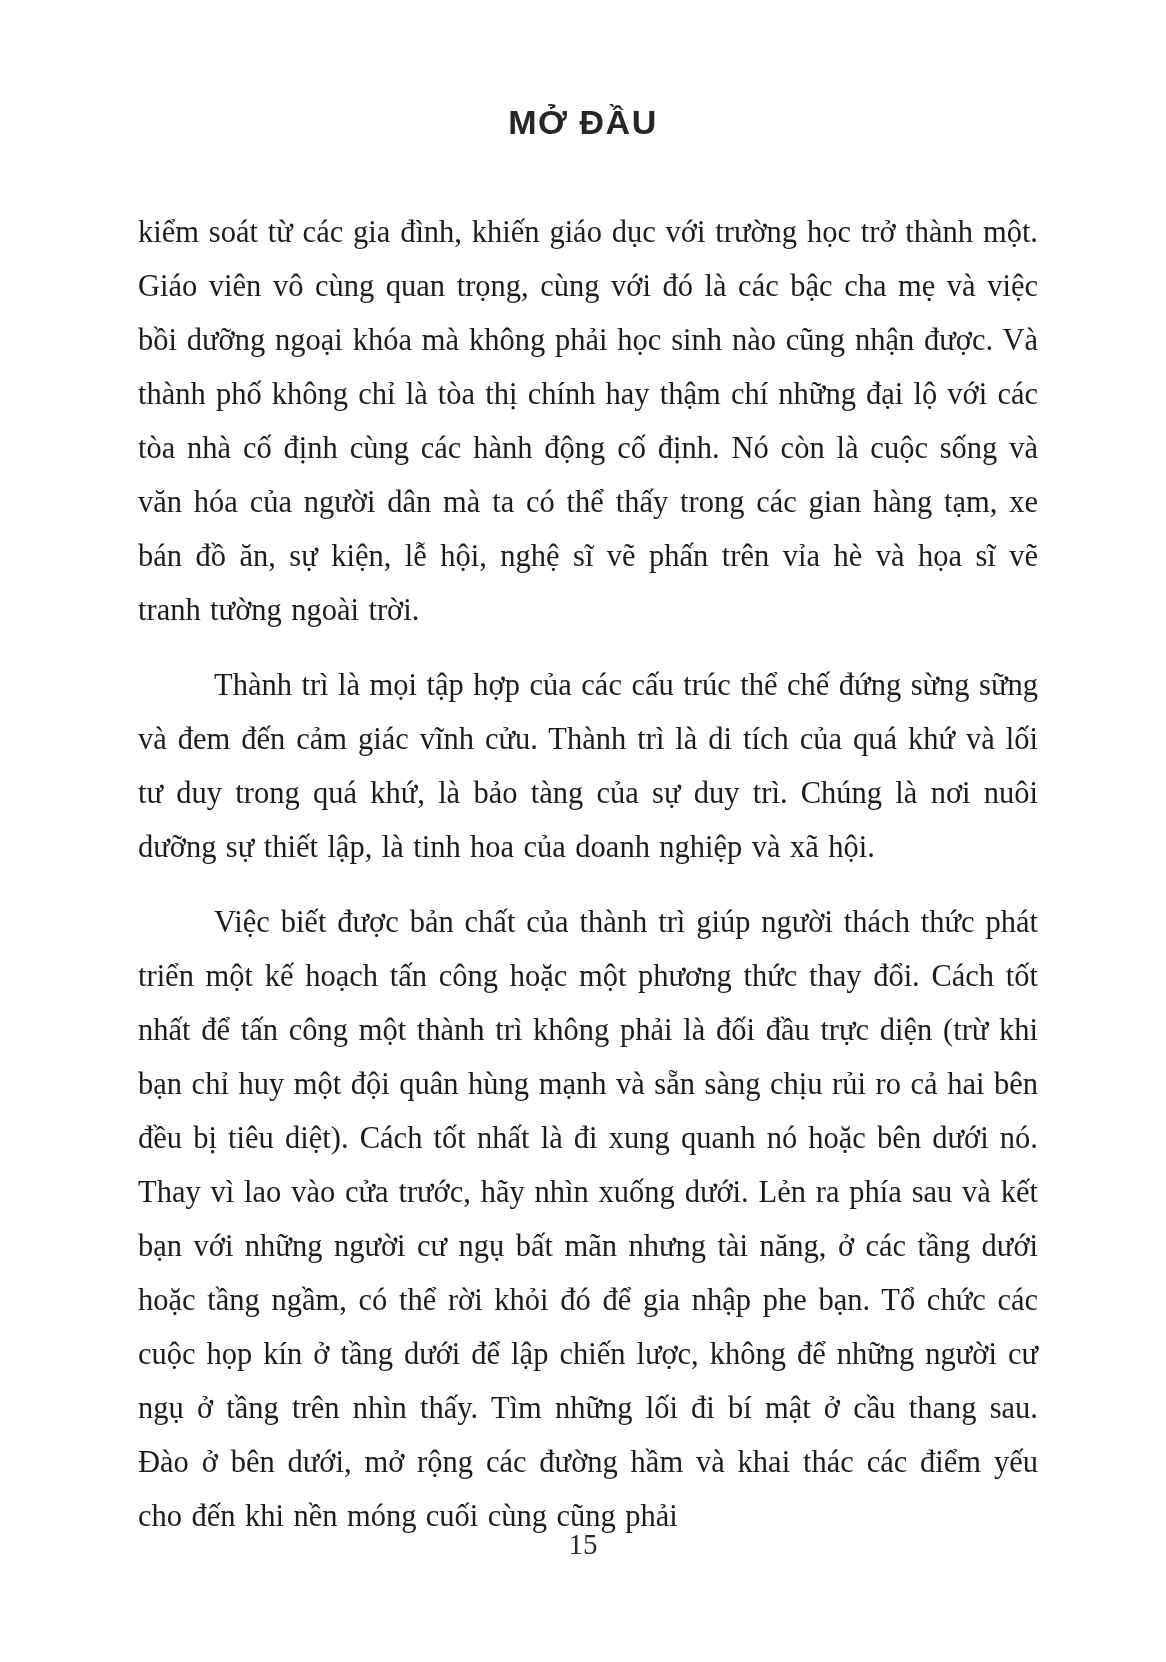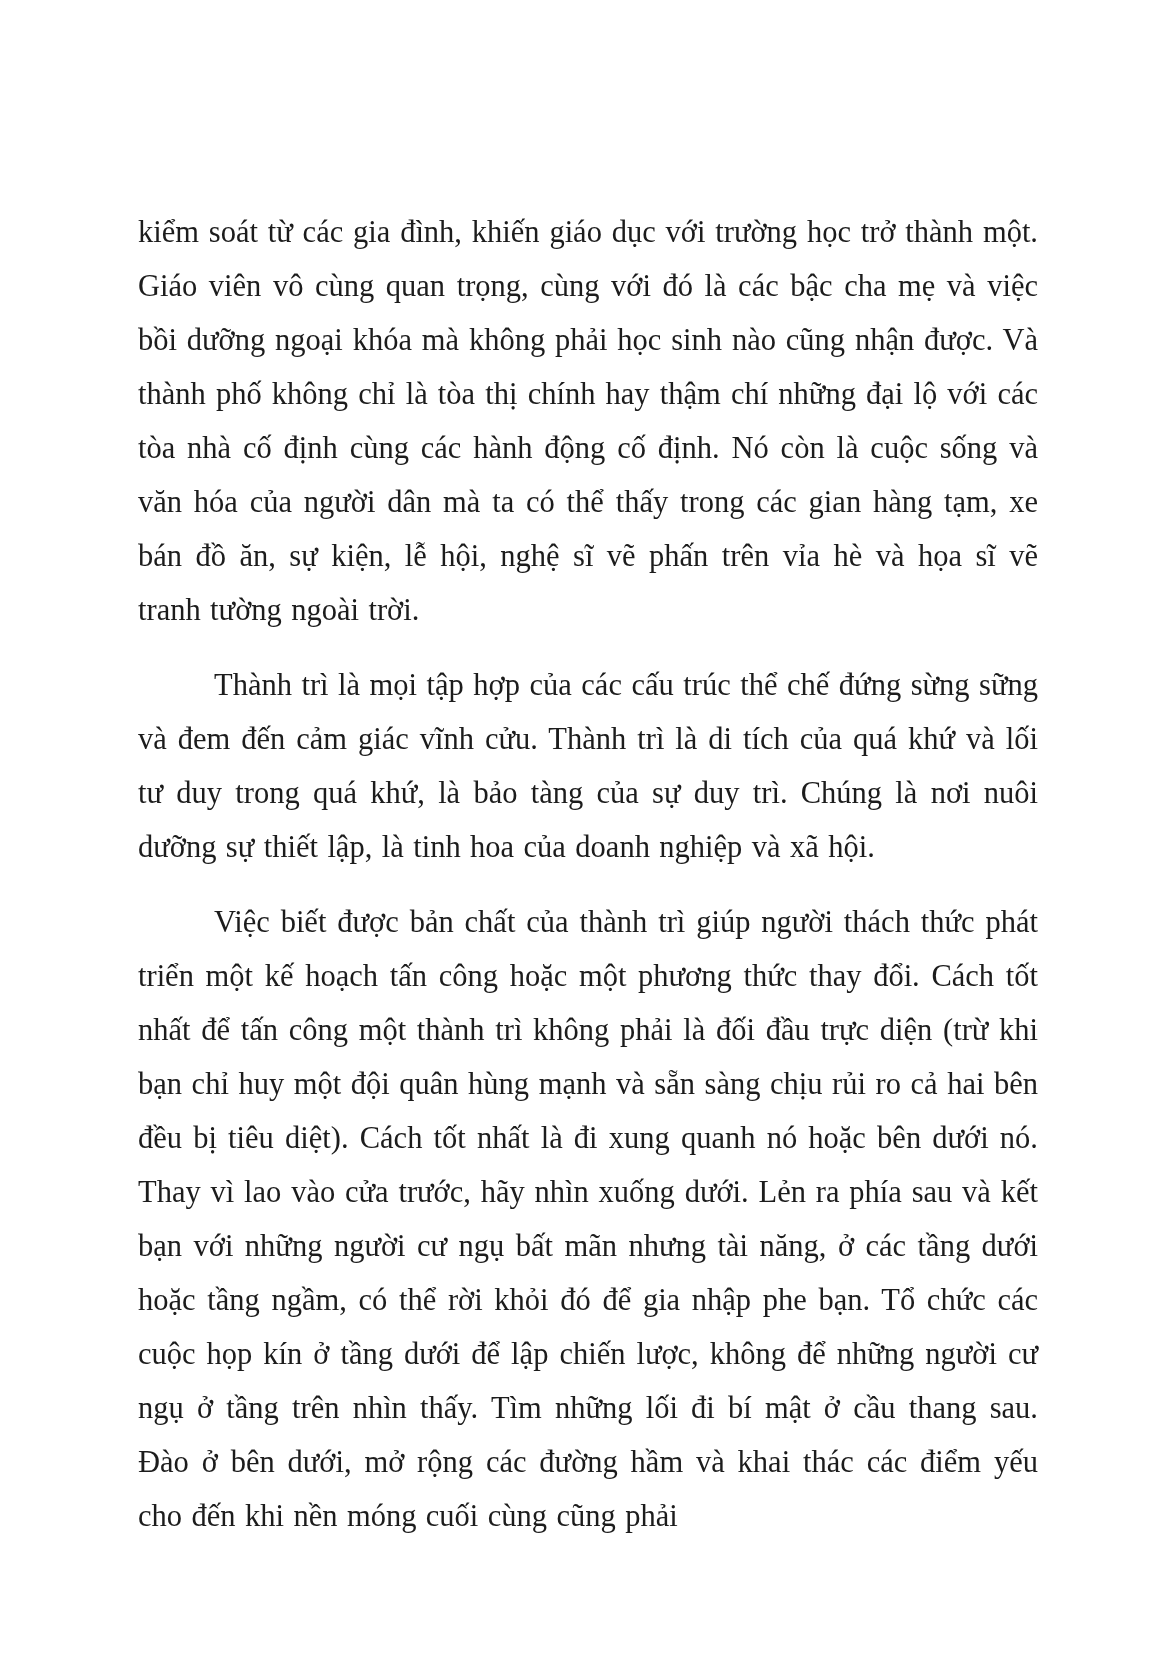--- a/index.html
+++ b/index.html
@@ -56,21 +56,23 @@
     font-family: "Liberation Serif", serif;
     font-size: 29px;
     color: #2a2a2a;
   }
 </style>
 </head>
 <body>
 
 <div class="page">
 
+  <h1 class="chapter-heading">MỞ ĐẦU</h1>
 
   <div class="body-text">
     <p class="para">kiểm soát từ các gia đình, khiến giáo dục với trường học trở thành một. Giáo viên vô cùng quan trọng, cùng với đó là các bậc cha mẹ và việc bồi dưỡng ngoại khóa mà không phải học sinh nào cũng nhận được. Và thành phố không chỉ là tòa thị chính hay thậm chí những đại lộ với các tòa nhà cố định cùng các hành động cố định. Nó còn là cuộc sống và văn hóa của người dân mà ta có thể thấy trong các gian hàng tạm, xe bán đồ ăn, sự kiện, lễ hội, nghệ sĩ vẽ phấn trên vỉa hè và họa sĩ vẽ tranh tường ngoài trời.</p>
     <p class="para indent">Thành trì là mọi tập hợp của các cấu trúc thể chế đứng sừng sững và đem đến cảm giác vĩnh cửu. Thành trì là di tích của quá khứ và lối tư duy trong quá khứ, là bảo tàng của sự duy trì. Chúng là nơi nuôi dưỡng sự thiết lập, là tinh hoa của doanh nghiệp và xã hội.</p>
     <p class="para indent">Việc biết được bản chất của thành trì giúp người thách thức phát triển một kế hoạch tấn công hoặc một phương thức thay đổi. Cách tốt nhất để tấn công một thành trì không phải là đối đầu trực diện (trừ khi bạn chỉ huy một đội quân hùng mạnh và sẵn sàng chịu rủi ro cả hai bên đều bị tiêu diệt). Cách tốt nhất là đi xung quanh nó hoặc bên dưới nó. Thay vì lao vào cửa trước, hãy nhìn xuống dưới. Lẻn ra phía sau và kết bạn với những người cư ngụ bất mãn nhưng tài năng, ở các tầng dưới hoặc tầng ngầm, có thể rời khỏi đó để gia nhập phe bạn. Tổ chức các cuộc họp kín ở tầng dưới để lập chiến lược, không để những người cư ngụ ở tầng trên nhìn thấy. Tìm những lối đi bí mật ở cầu thang sau. Đào ở bên dưới, mở rộng các đường hầm và khai thác các điểm yếu cho đến khi nền móng cuối cùng cũng phải</p>
   </div>
 
+  <div class="page-number">15</div>
 
 </div>
 
 </body></html>

